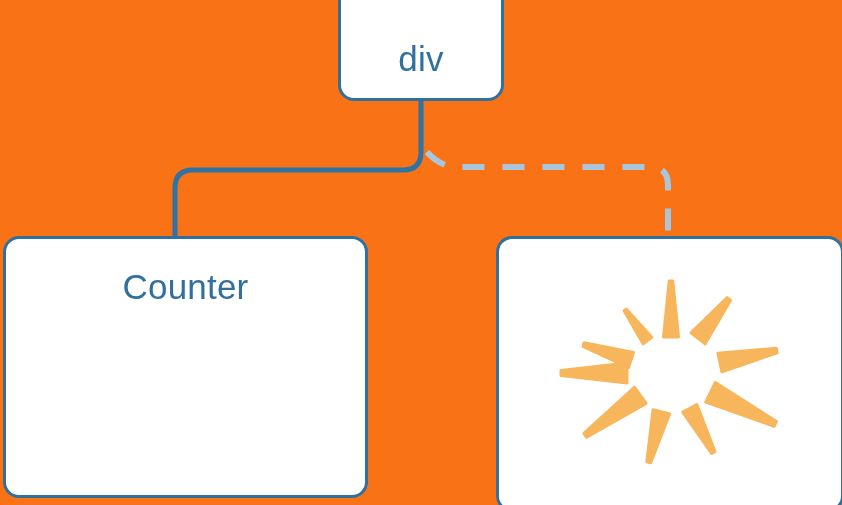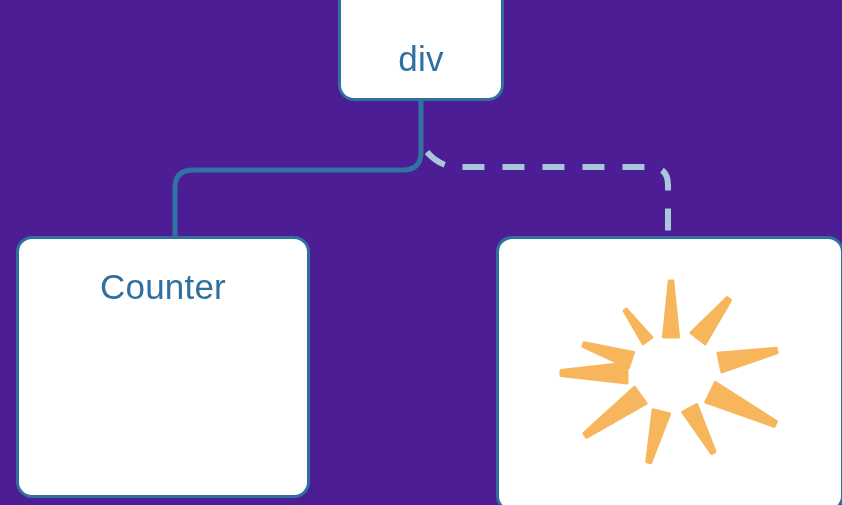--- a/index.html
+++ b/index.html
@@ -12,21 +12,21 @@
     height: 505px;
     overflow: hidden;
     background: #4d6a74;
     font-family: "Liberation Sans", sans-serif;
     -webkit-font-smoothing: antialiased;
   }
   #stage {
     position: relative;
     width: 842px;
     height: 505px;
-    background: #4c1d95;
+    background: #f97316;
   }
   #edges {
     position: absolute;
     left: 0;
     top: 0;
     width: 842px;
     height: 505px;
     pointer-events: none;
   }
 
@@ -52,23 +52,23 @@
   }
   #node-div .node-title {
     font-size: 35px;
     color: #31709e;
     line-height: 1;
     letter-spacing: 0.2px;
   }
 
   
   #node-counter {
-    left: 16px;
+    left: 3px;
     top: 236px;
-    width: 294px;
+    width: 365px;
     height: 262px;
     border-radius: 16px;
   }
   #node-counter .node-title {
     position: absolute;
     left: 0;
     right: 0;
     top: 30px;
     text-align: center;
     font-size: 35px;

